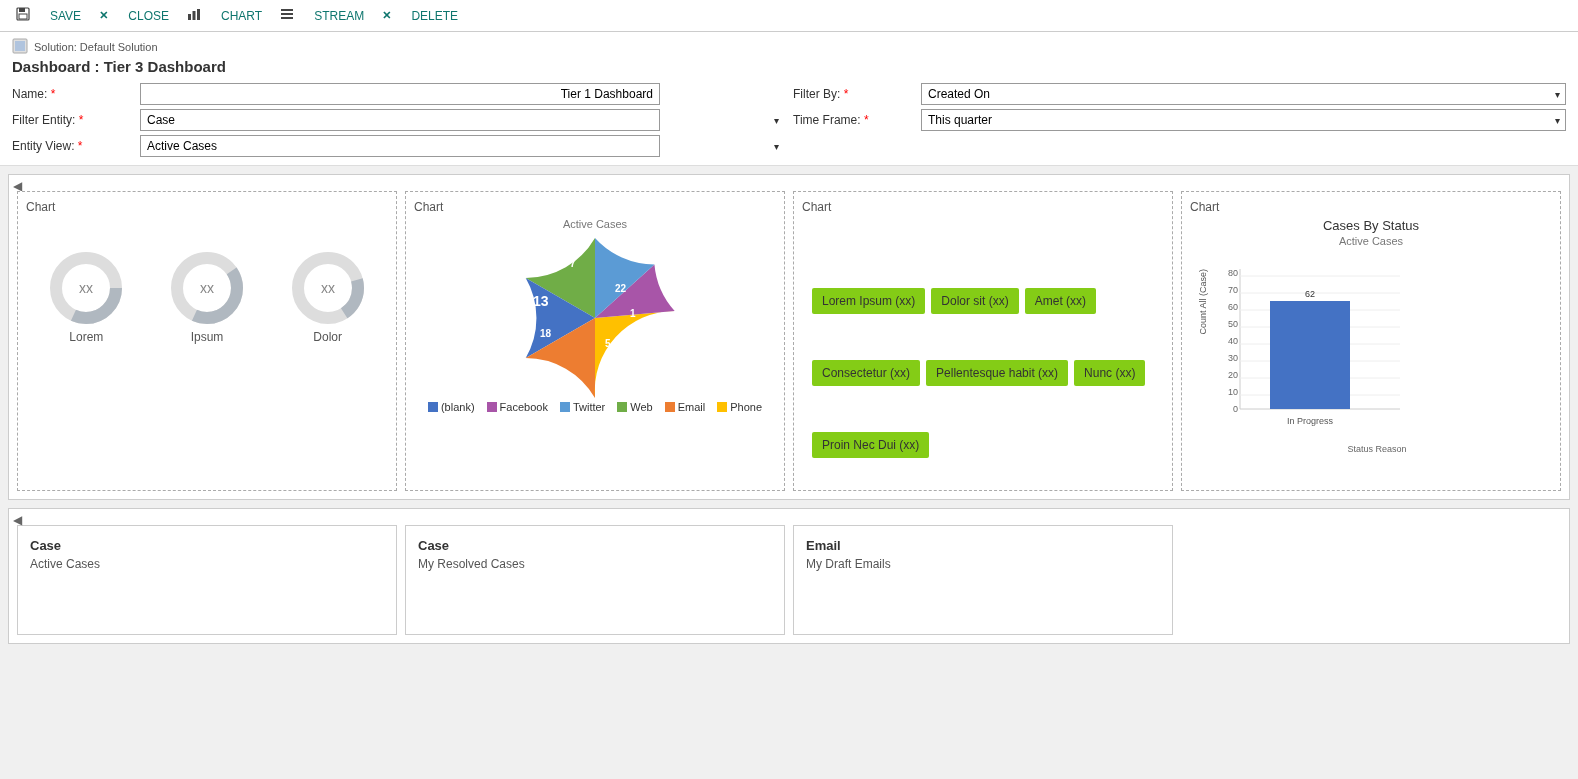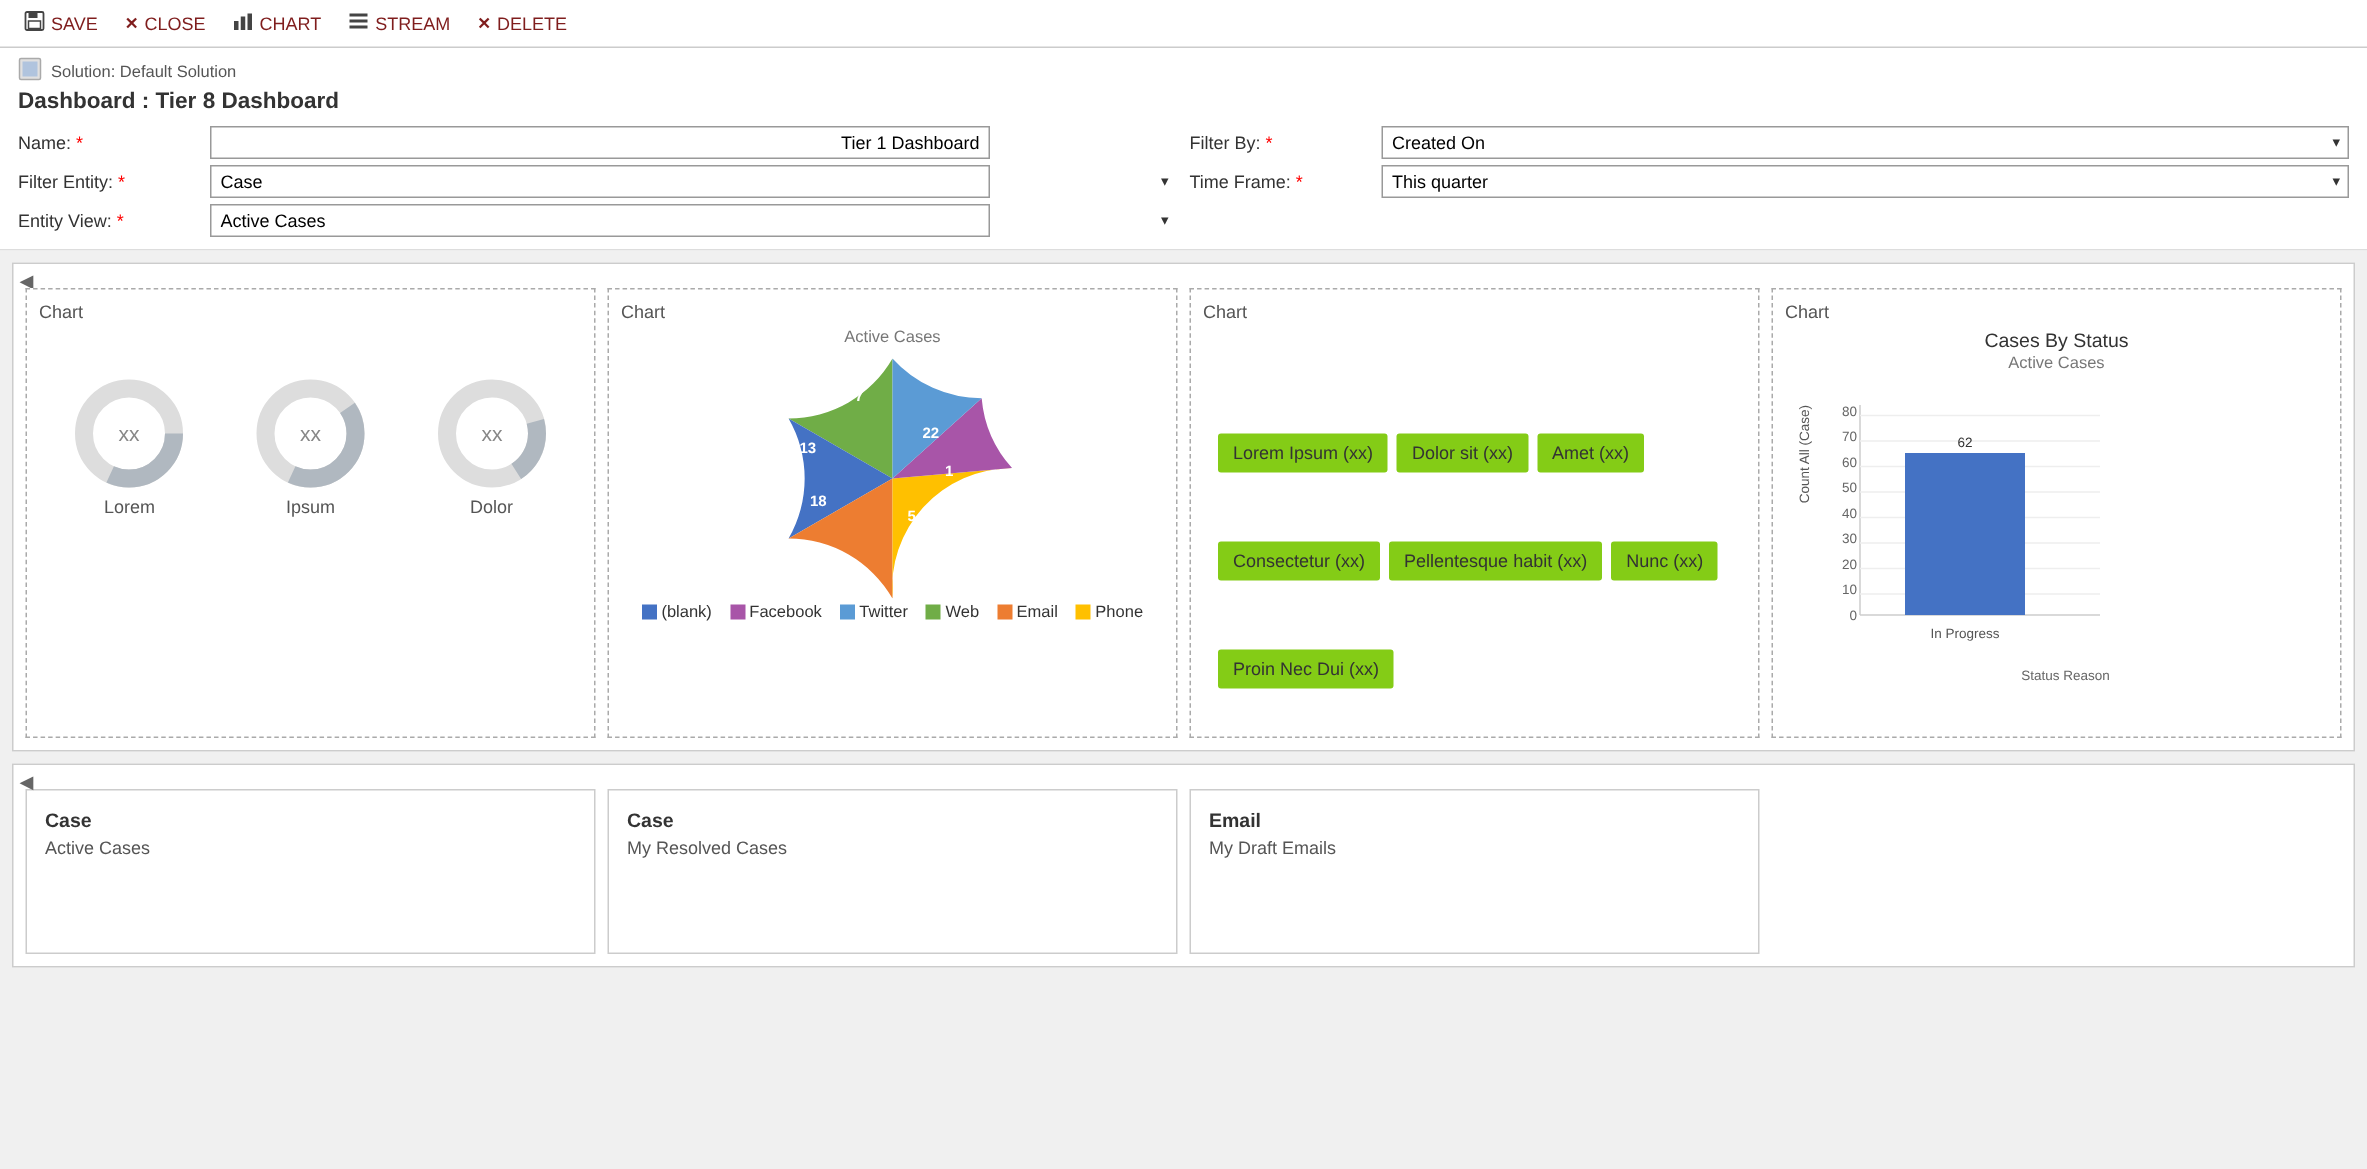--- a/index.html
+++ b/index.html
@@ -5,23 +5,23 @@
     * { box-sizing: border-box; margin: 0; padding: 0; }
     body { font-family: 'Segoe UI', Arial, sans-serif; font-size: 12px; background: #f0f0f0; color: #333; }
 
     
     .toolbar {
       display: flex; align-items: center; gap: 2px;
       background: #fff; border-bottom: 1px solid #ccc;
       padding: 4px 8px; height: 32px;
     }
     .toolbar-btn {
-      display: flex; align-items: center; gap: 4px;
+      display: flex; align-items: center; gap: 20px;
       padding: 3px 8px; cursor: pointer; font-size: 12px;
-      background: none; border: none; color: #7f1d1d;
+      background: none; border: none; color: #0f766e;
     }
 
     
     .header-area {
       background: #fff; padding: 6px 12px 0 12px;
       border-bottom: 1px solid #ddd;
     }
     .solution-line { display: flex; align-items: center; gap: 6px; color: #555; font-size: 11px; margin-bottom: 2px; }
     .dashboard-title { font-size: 15px; font-weight: 600; margin-bottom: 8px; }
     .form-grid { display: grid; grid-template-columns: 120px 1fr 120px 1fr; gap: 4px 8px; align-items: center; padding-bottom: 8px; }
@@ -127,21 +127,21 @@
 <div class="header-area">
   <div class="solution-line">
     <span>
       <svg width="16" height="16" viewBox="0 0 16 16">
           <rect x="1" y="1" width="14" height="14" rx="1" fill="#e0e0e0" stroke="#aaa" stroke-width="1"></rect>
           <rect x="3" y="3" width="10" height="10" fill="#b0c4de"></rect>
         </svg>
     </span>
     <span>Solution: Default Solution</span>
   </div>
-  <div class="dashboard-title">Dashboard : Tier 8 Dashboard</div>
+  <div class="dashboard-title">Dashboard : Tier 3 Dashboard</div>
 
   <div class="form-grid">
 
     <label class="form-label">
       <span>Name:</span> <span class="req">*</span>
     </label>
     <input class="form-input" type="text" style="max-width: 520px; text-align: right;" value="Tier 1 Dashboard">
 
     <label class="form-label">
       <span>Filter By:</span> <span class="req">*</span>
@@ -244,21 +244,21 @@
             <path d="M0,0 L-1,0 A1,1,0,0,1,0.087,0.996 Z" fill="#ffc000"></path>
 
             <path d="M0,0 L0.087,0.996 A1,1,0,0,1,0.669,0.743 Z" fill="#a855a8"></path>
 
             <path d="M0,0 L0.669,0.743 A1,1,0,0,1,1,0 Z" fill="#5b9bd5"></path>
           </svg>
 
           <div style="position:relative;margin-top:-165px;width:160px;height:160px;">
             <span style="position:absolute;top:50px;left:100px;font-size:10px;color:#fff;font-weight:bold;">22</span>
             <span style="position:absolute;top:25px;left:55px;font-size:10px;color:#fff;font-weight:bold;">7</span>
-            <span style="position:absolute;top:60px;left:18px;font-size:10px;color:#fff;font-weight:bold;">13</span>
+            <span style="position:absolute;top:60px;left:18px;font-size:14px;color:#fff;font-weight:bold;">13</span>
             <span style="position:absolute;top:95px;left:25px;font-size:10px;color:#fff;font-weight:bold;">18</span>
             <span style="position:absolute;top:105px;left:90px;font-size:10px;color:#fff;font-weight:bold;">5</span>
             <span style="position:absolute;top:75px;left:115px;font-size:10px;color:#fff;font-weight:bold;">1</span>
           </div>
           <div class="pie-legend" style="margin-top:8px;">
             <div class="legend-item">
               <span class="legend-dot" style="background:#4472c4;"></span>
               <span>(blank)</span>
             </div>
             <div class="legend-item">

